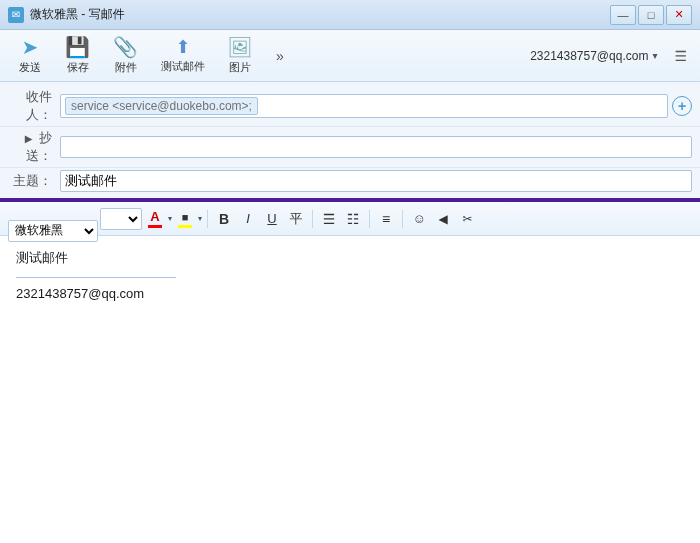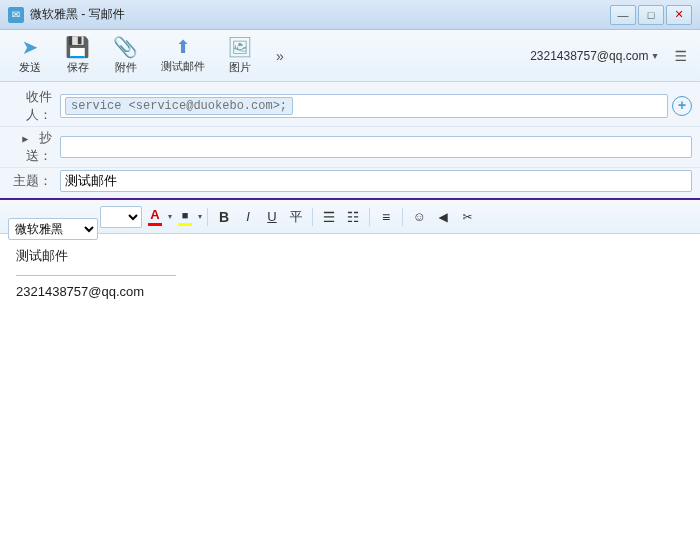--- a/index.html
+++ b/index.html
@@ -112,23 +112,22 @@
       padding: 4px;
       font-size: 14px;
       color: #555;
       border: 1px solid transparent;
       border-radius: 3px;
     }
 
     
     .header-fields {
       background: #f0f6fc;
-      border-bottom: 2px solid #4c1d95;
+      border-bottom: 4px solid #4c1d95;
       padding: 4px 0;
-      font-family: Liberation Mono, monospace;
     }
     .field-row {
       display: flex;
       align-items: center;
       min-height: 26px;
       border-bottom: 1px solid #dde8f2;
       padding: 2px 8px;
     }
     .field-row:last-child { border-bottom: none; }
     .field-label {
@@ -189,21 +188,21 @@
       align-items: center;
       padding: 0 8px;
       border-bottom: 1px solid #c5d8ea;
       gap: 2px;
     }
     .font-select {
       height: 22px;
       border: 1px solid #b0c8e0;
       background: white;
       font-size: 12px;
-      font-family: Liberation Serif, serif;
+      font-family: Liberation Mono, monospace;
       border-radius: 2px;
       padding: 0 2px;
       cursor: pointer;
       width: 90px;
       margin-top: 25px;
     }
     .size-select {
       height: 22px;
       border: 1px solid #b0c8e0;
       background: white;

